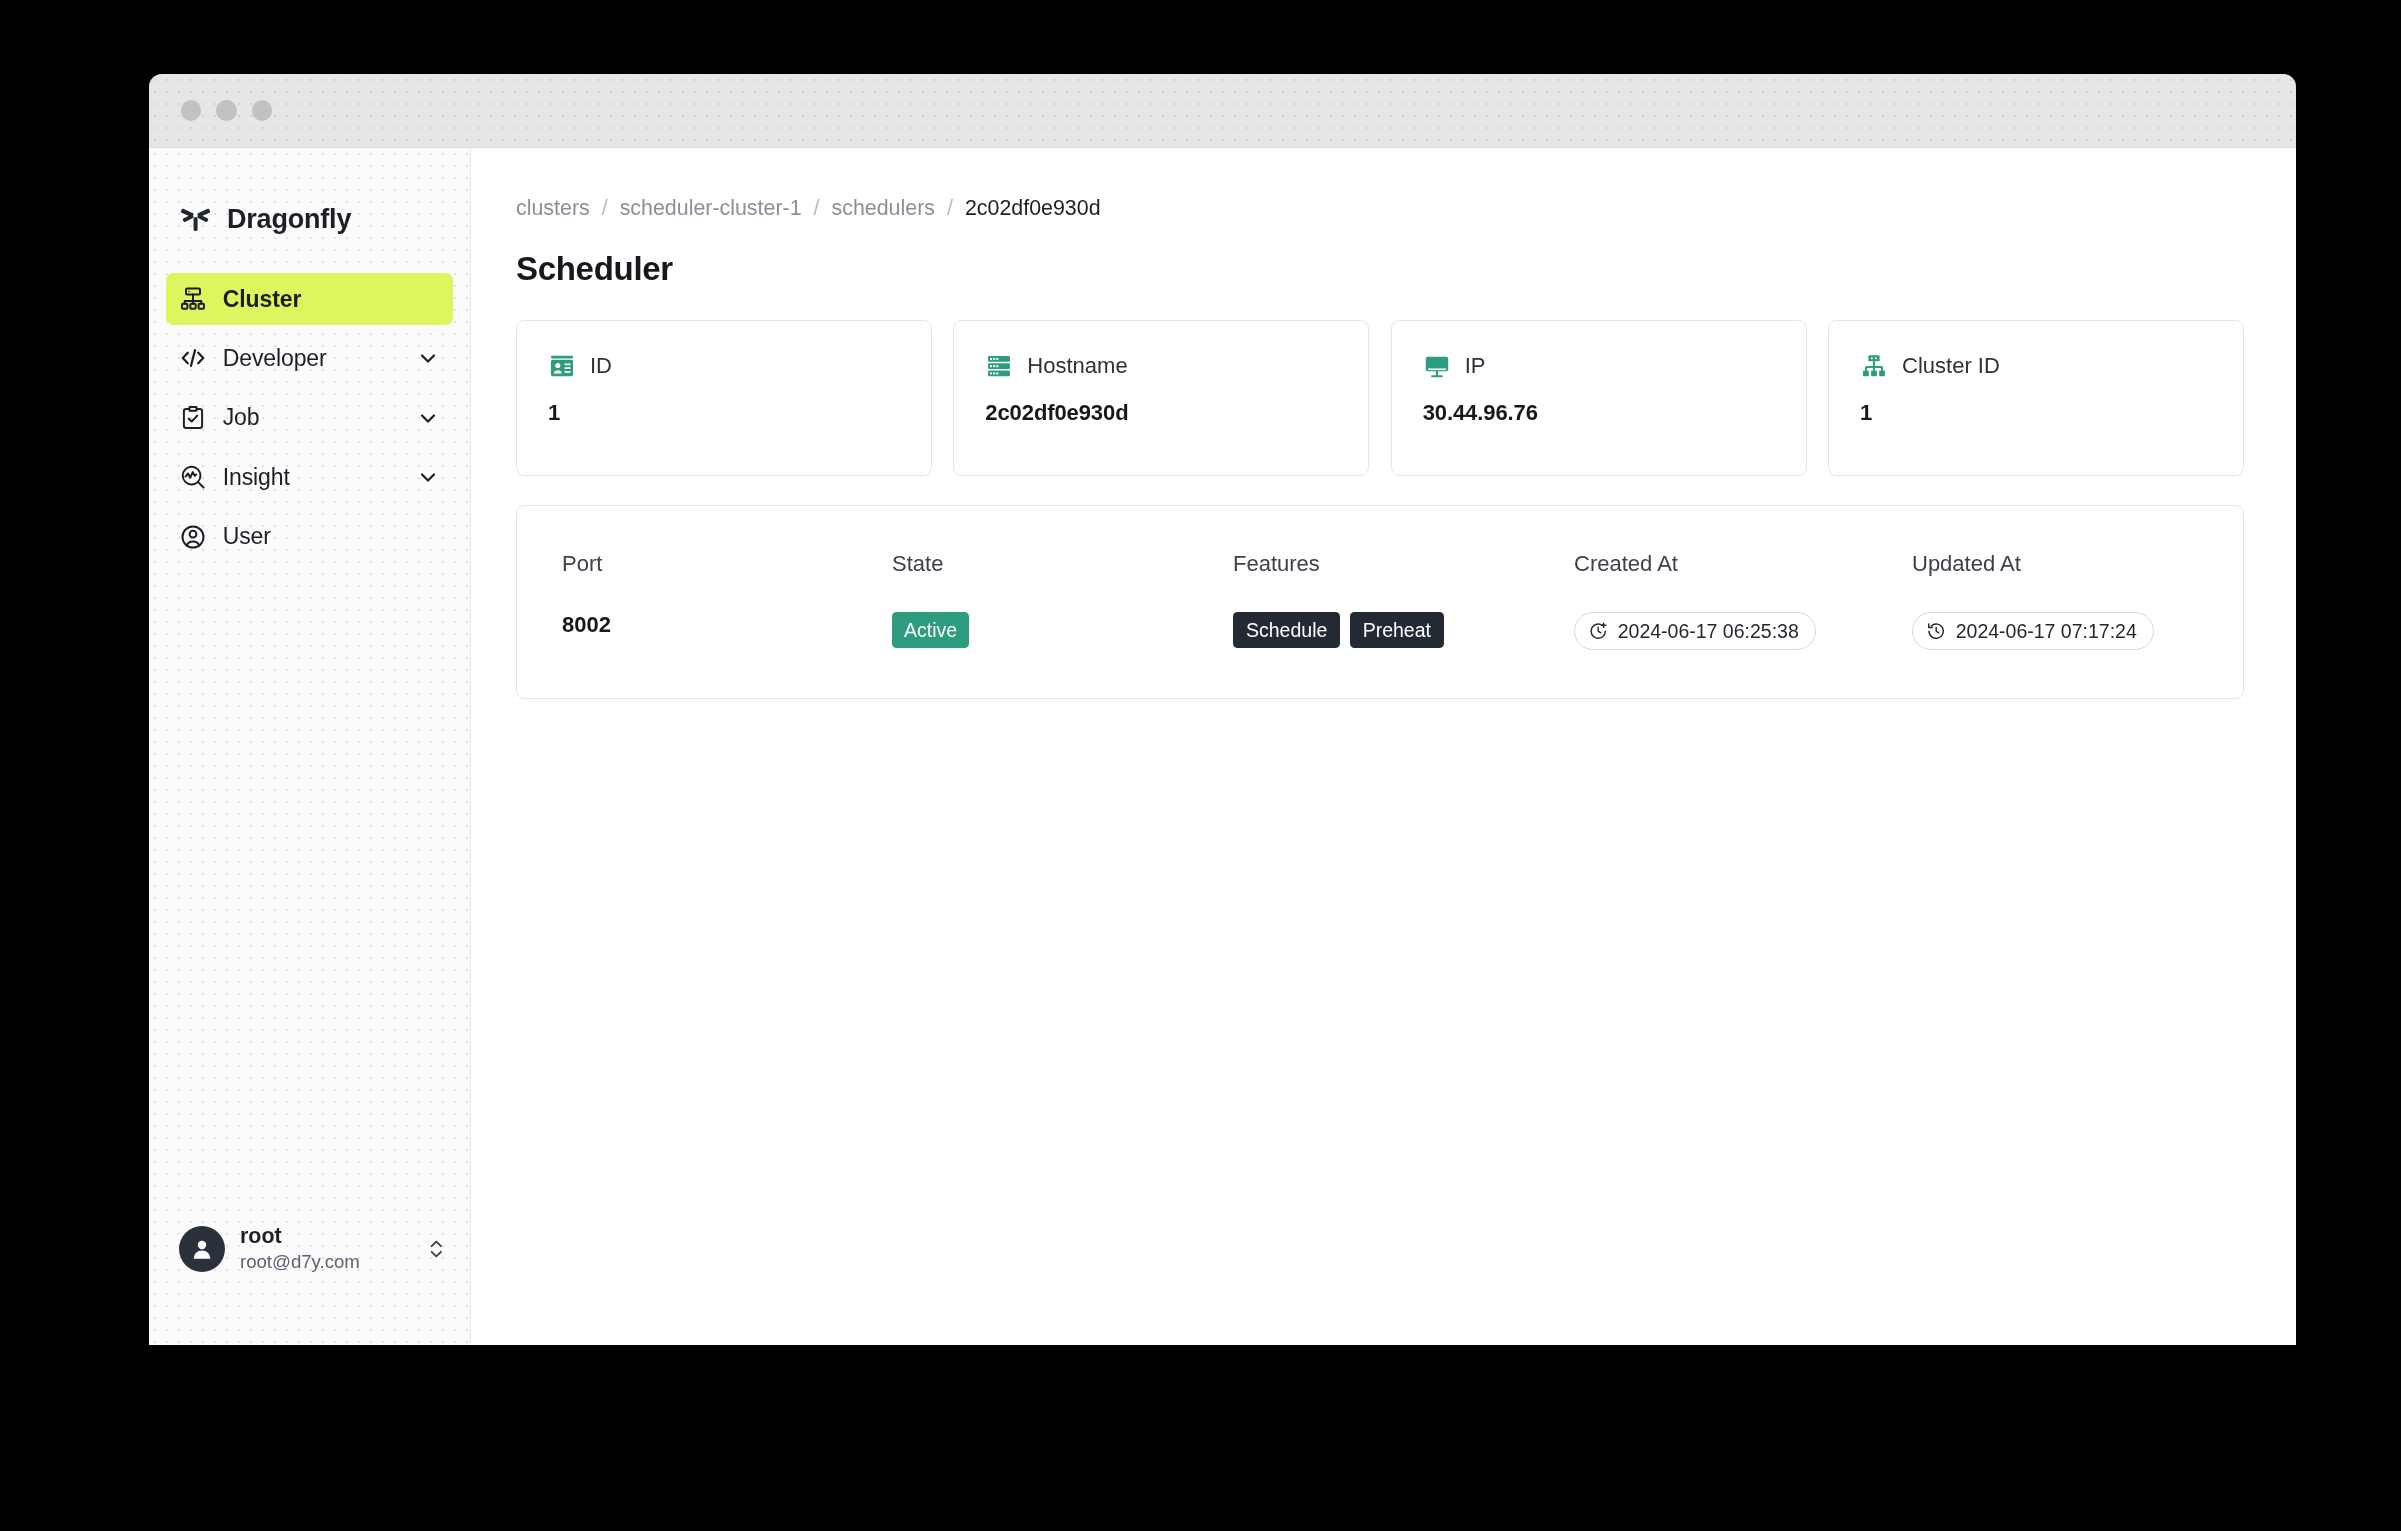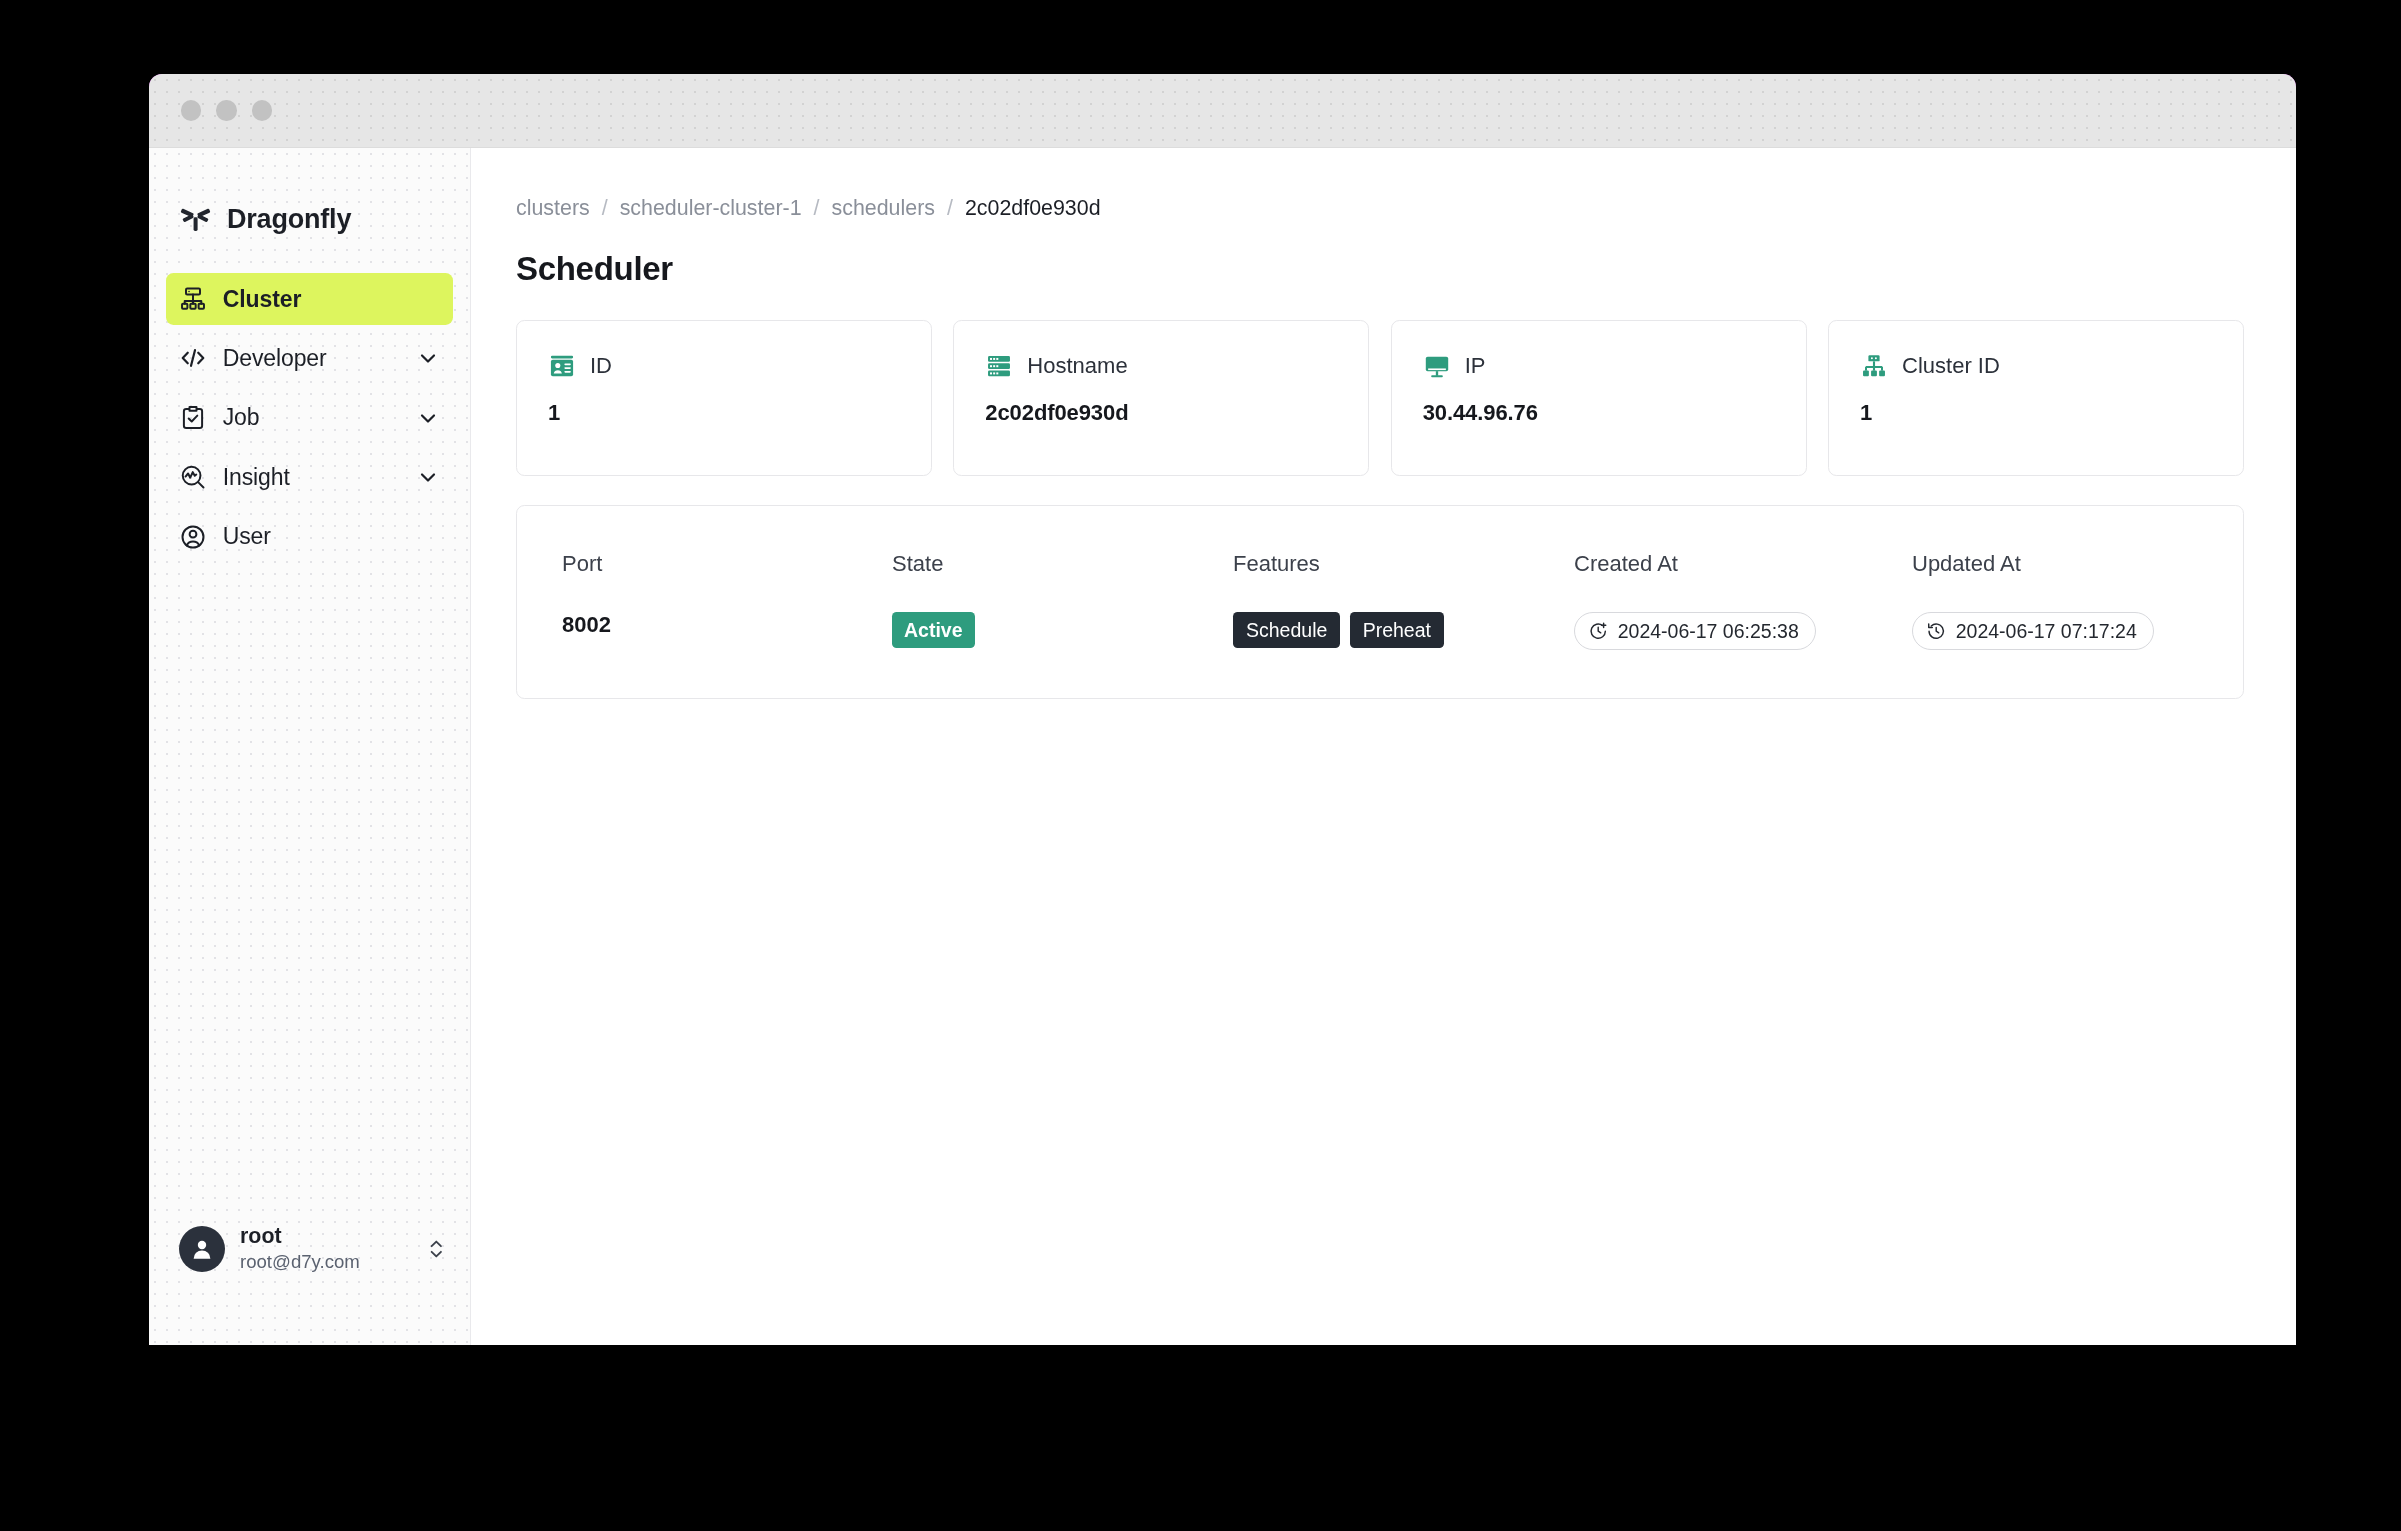--- a/index.html
+++ b/index.html
@@ -147,21 +147,21 @@
   .col-features { flex: 0 0 341px; }
   .col-created  { flex: 0 0 338px; }
   .col-updated  { flex: 1 1 auto; }
 
   .col-head { font-size: 22px; color: #3c414b; margin-bottom: 35px; }
   .col-val { font-size: 22px; font-weight: 700; color: #16181d; }
 
   .badge-active {
     display: inline-flex; align-items: center; justify-content: center;
     background: #2e9c7e; color: #fff;
-    font-size: 19.5px; font-weight: 700;
+    font-size: 19.5px; font-weight: 400;
     padding: 6.5px 12px; border-radius: 4.6px;
     align-self: flex-start;
   }
   .feature-row { display: flex; gap: 9.3px; }
   .badge-feature {
     display: inline-flex; align-items: center; justify-content: center;
     background: #242a33; color: #fff;
     font-size: 19.5px; font-weight: 500;
     padding: 6.5px 13px; border-radius: 4.6px;
   }

